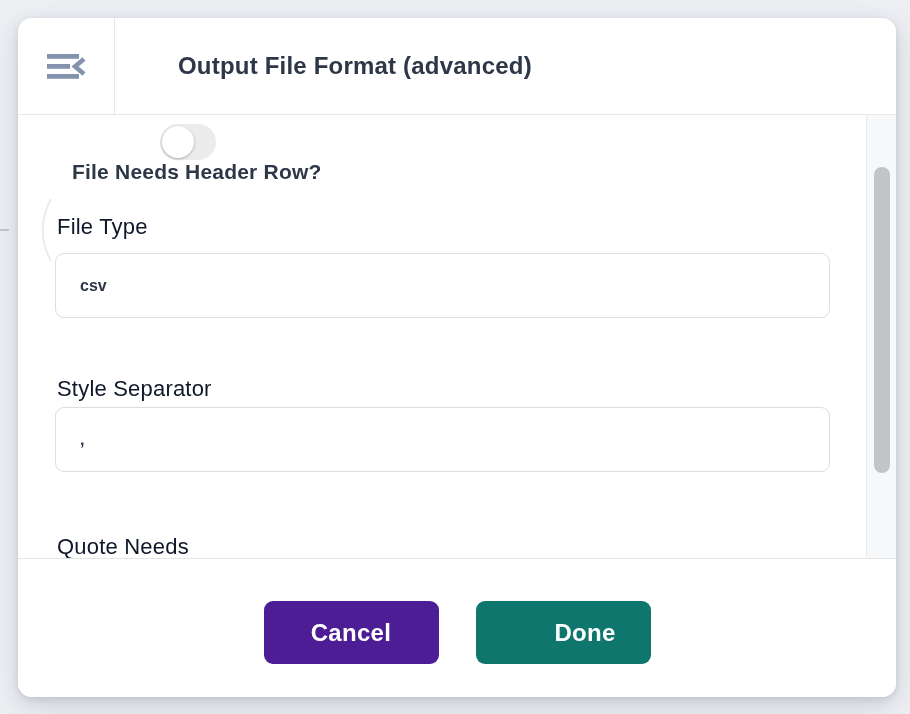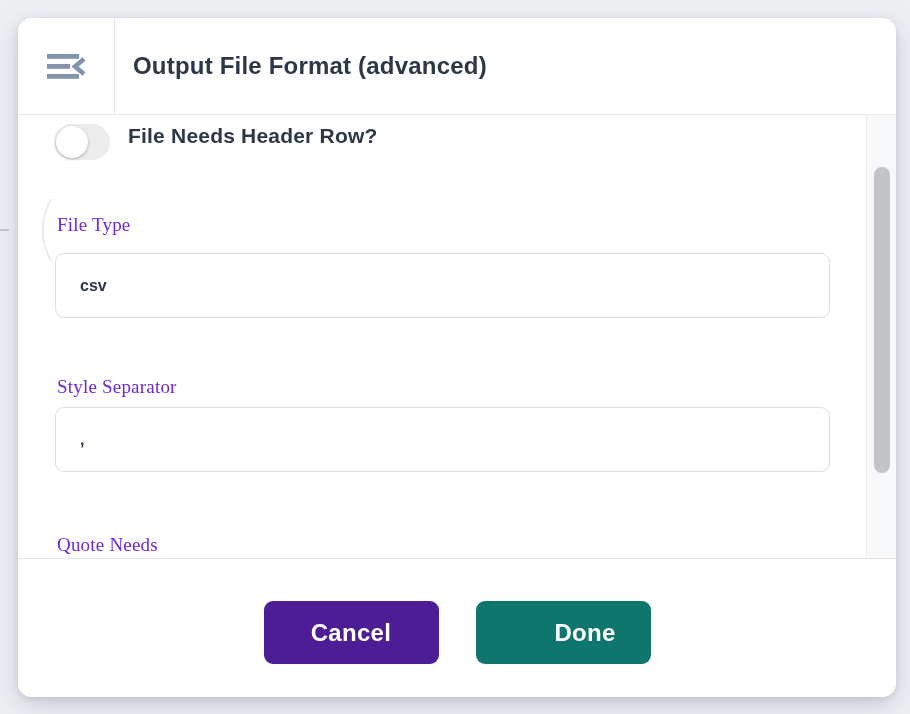--- a/index.html
+++ b/index.html
@@ -26,20 +26,21 @@
     border-radius: 14px;
     box-shadow: 0 8px 24px rgba(110,120,140,0.28), 0 2px 6px rgba(110,120,140,0.18);
     display: flex; flex-direction: column;
   }
 
   
   .header {
     height: 97px; flex: 0 0 97px;
     display: flex; align-items: stretch;
     border-bottom: 1px solid #e7e8ea;
+    gap: 45px;
   }
   .header-icon-col {
     width: 97px; flex: 0 0 97px;
     border-right: 1px solid #e7e8ea;
     display: flex; align-items: center; justify-content: center;
     cursor: pointer;
     border-top-left-radius: 14px;
   }
   .header-title {
     display: flex; align-items: center;
@@ -53,21 +54,21 @@
   .body {
     position: relative;
     height: 443px; flex: 0 0 443px;
     overflow: hidden;
     background: #ffffff;
   }
   .underlay-arc { position: absolute; left: 18px; top: 80px; pointer-events: none; }
 
   .toggle-row {
     position: absolute; left: 36px; top: 9px;
-    display: flex; align-items: flex-start;
+    display: flex; align-items: center; flex-direction: column;
   }
   .toggle {
     position: relative;
     width: 56px; height: 36px;
     background: #ececec;
     border-radius: 18px;
     cursor: pointer;
   }
   .toggle .knob {
     position: absolute; left: 2px; top: 2px;
@@ -78,23 +79,22 @@
   }
   .toggle-label {
     margin-left: 18px;
     font-size: 21px; font-weight: 700;
     color: #2d3748;
     letter-spacing: 0.2px;
   }
 
   .field-label {
     position: absolute; left: 39px;
-    font-size: 19px; color: #6d28d9;
+    font-size: 22px; color: #0f172a;
     letter-spacing: 0.2px;
-    font-family: Liberation Serif, serif;
   }
   .label-filetype  { top: 99px; }
   .label-separator { top: 261px; }
   .label-quote     { top: 419px; }
 
   .text-input {
     position: absolute; left: 37px;
     width: 775px; height: 65px;
     border: 1px solid #dcdee1;
     border-radius: 9px;

